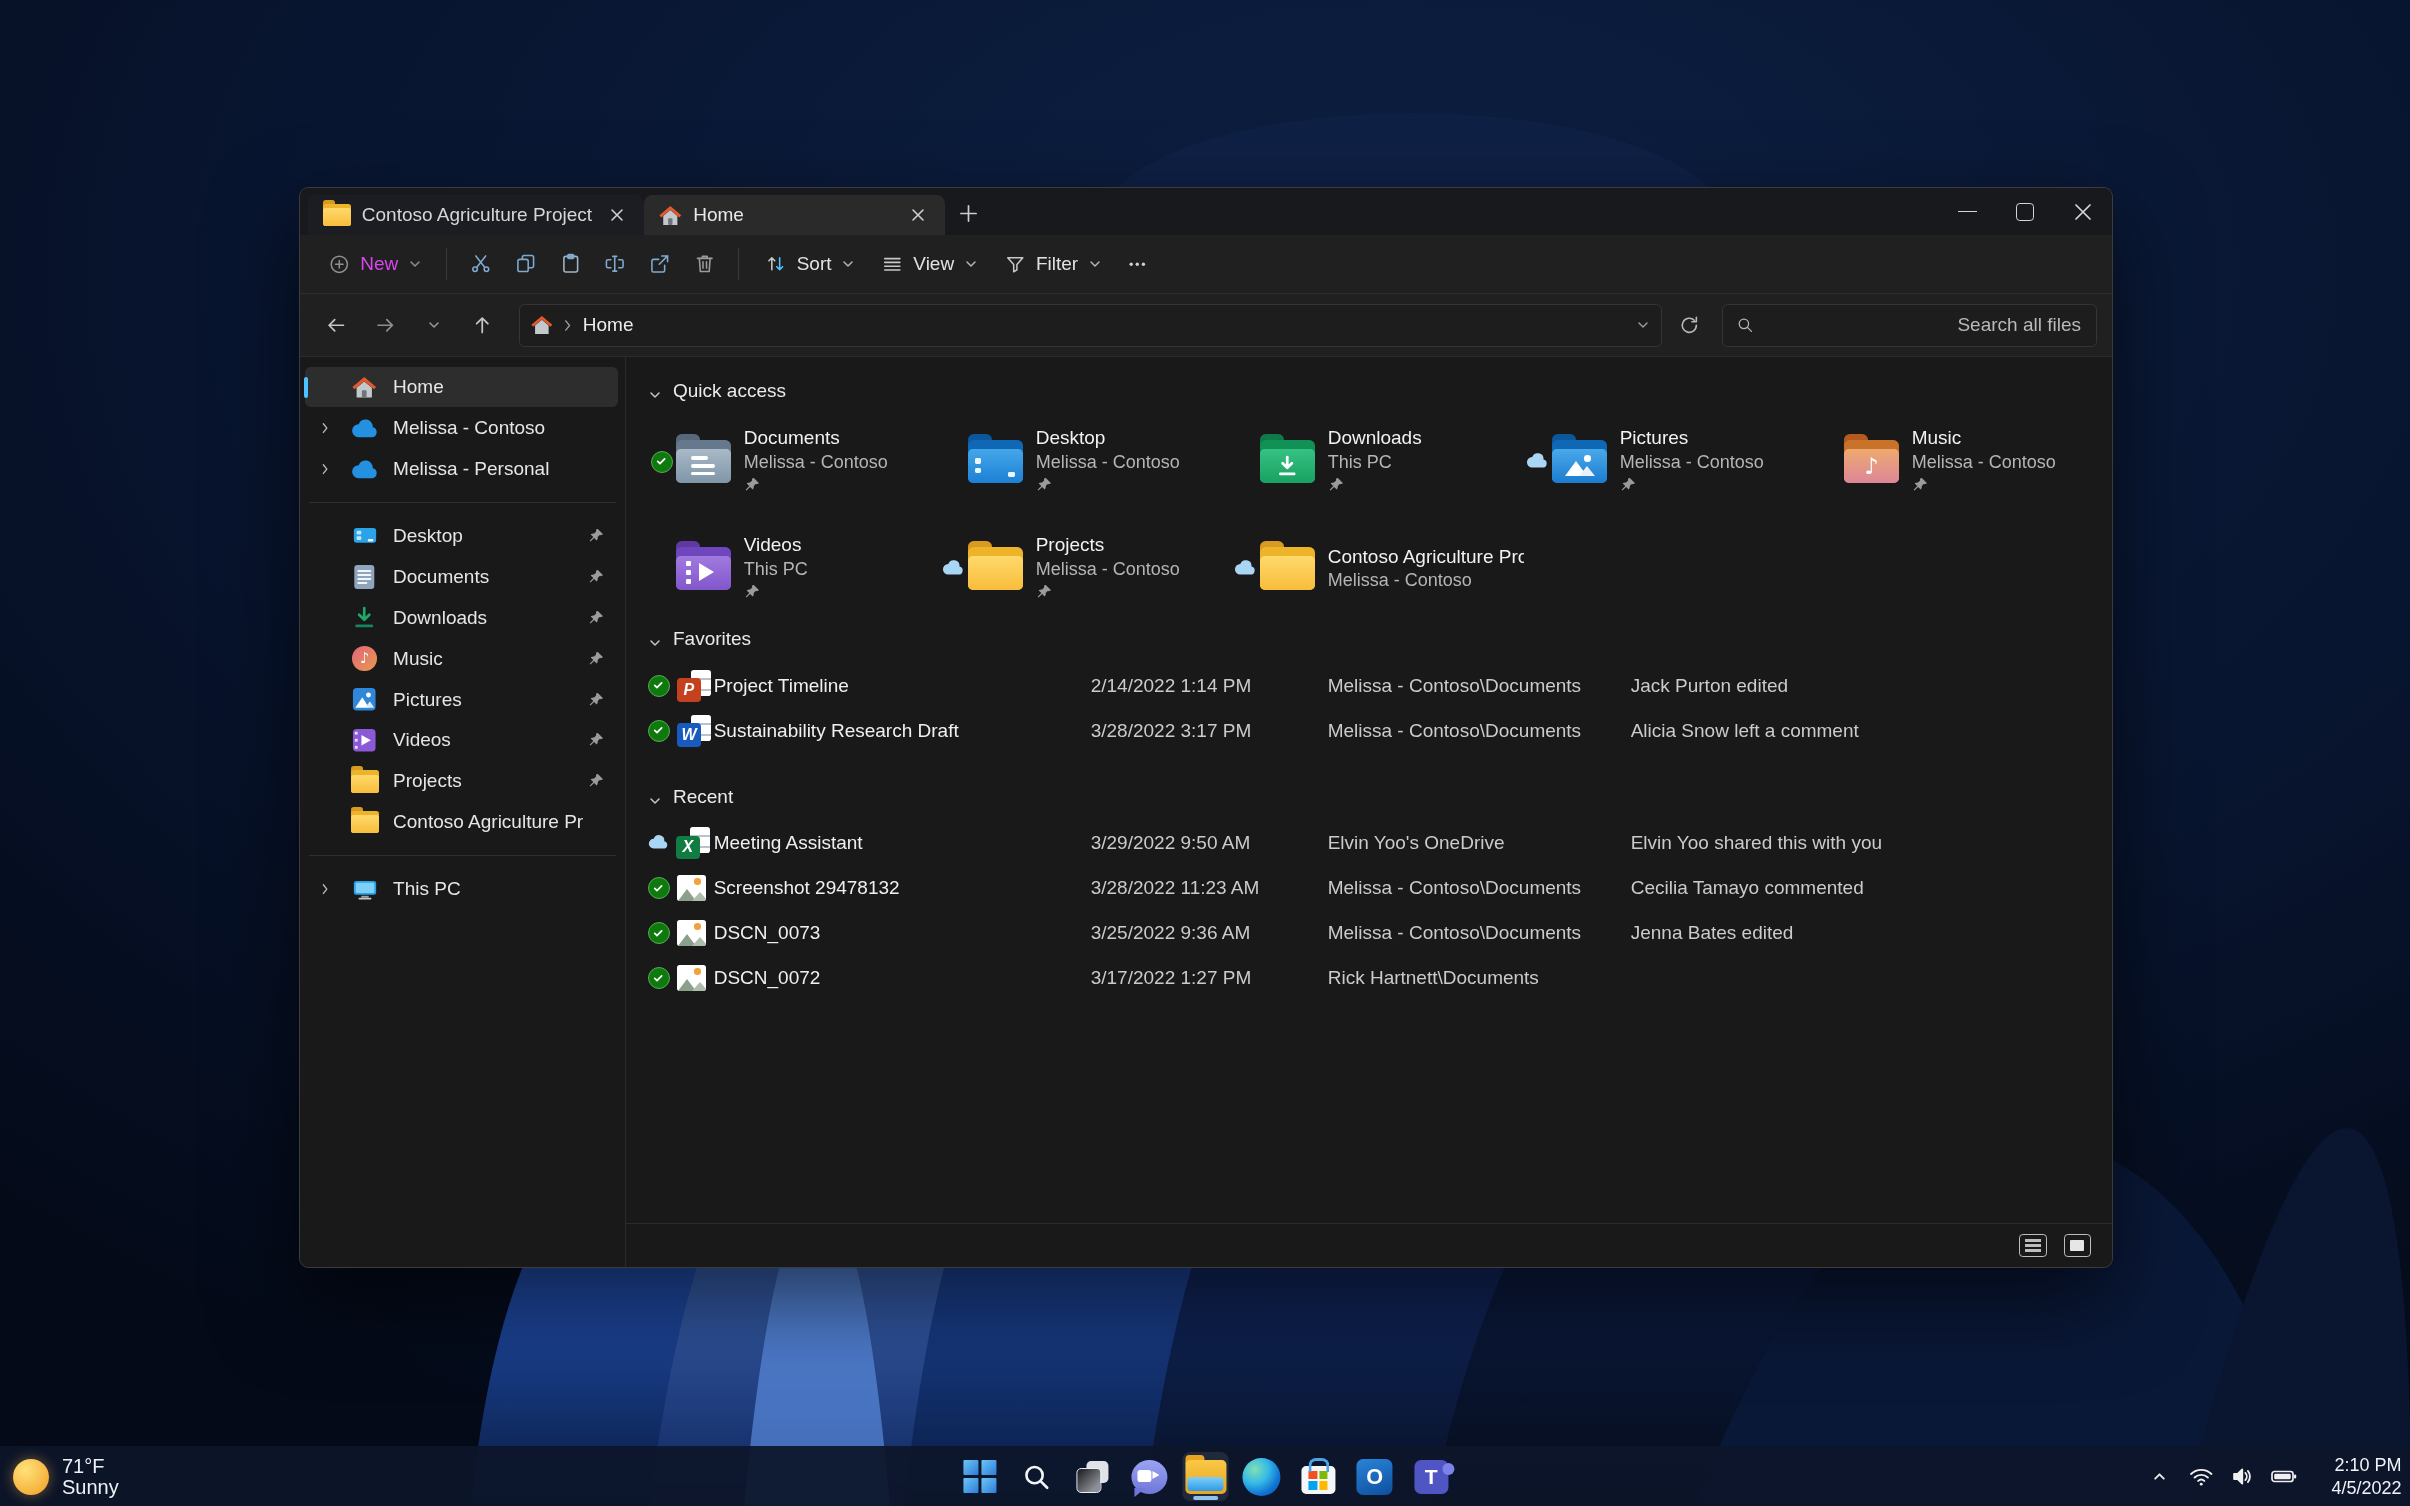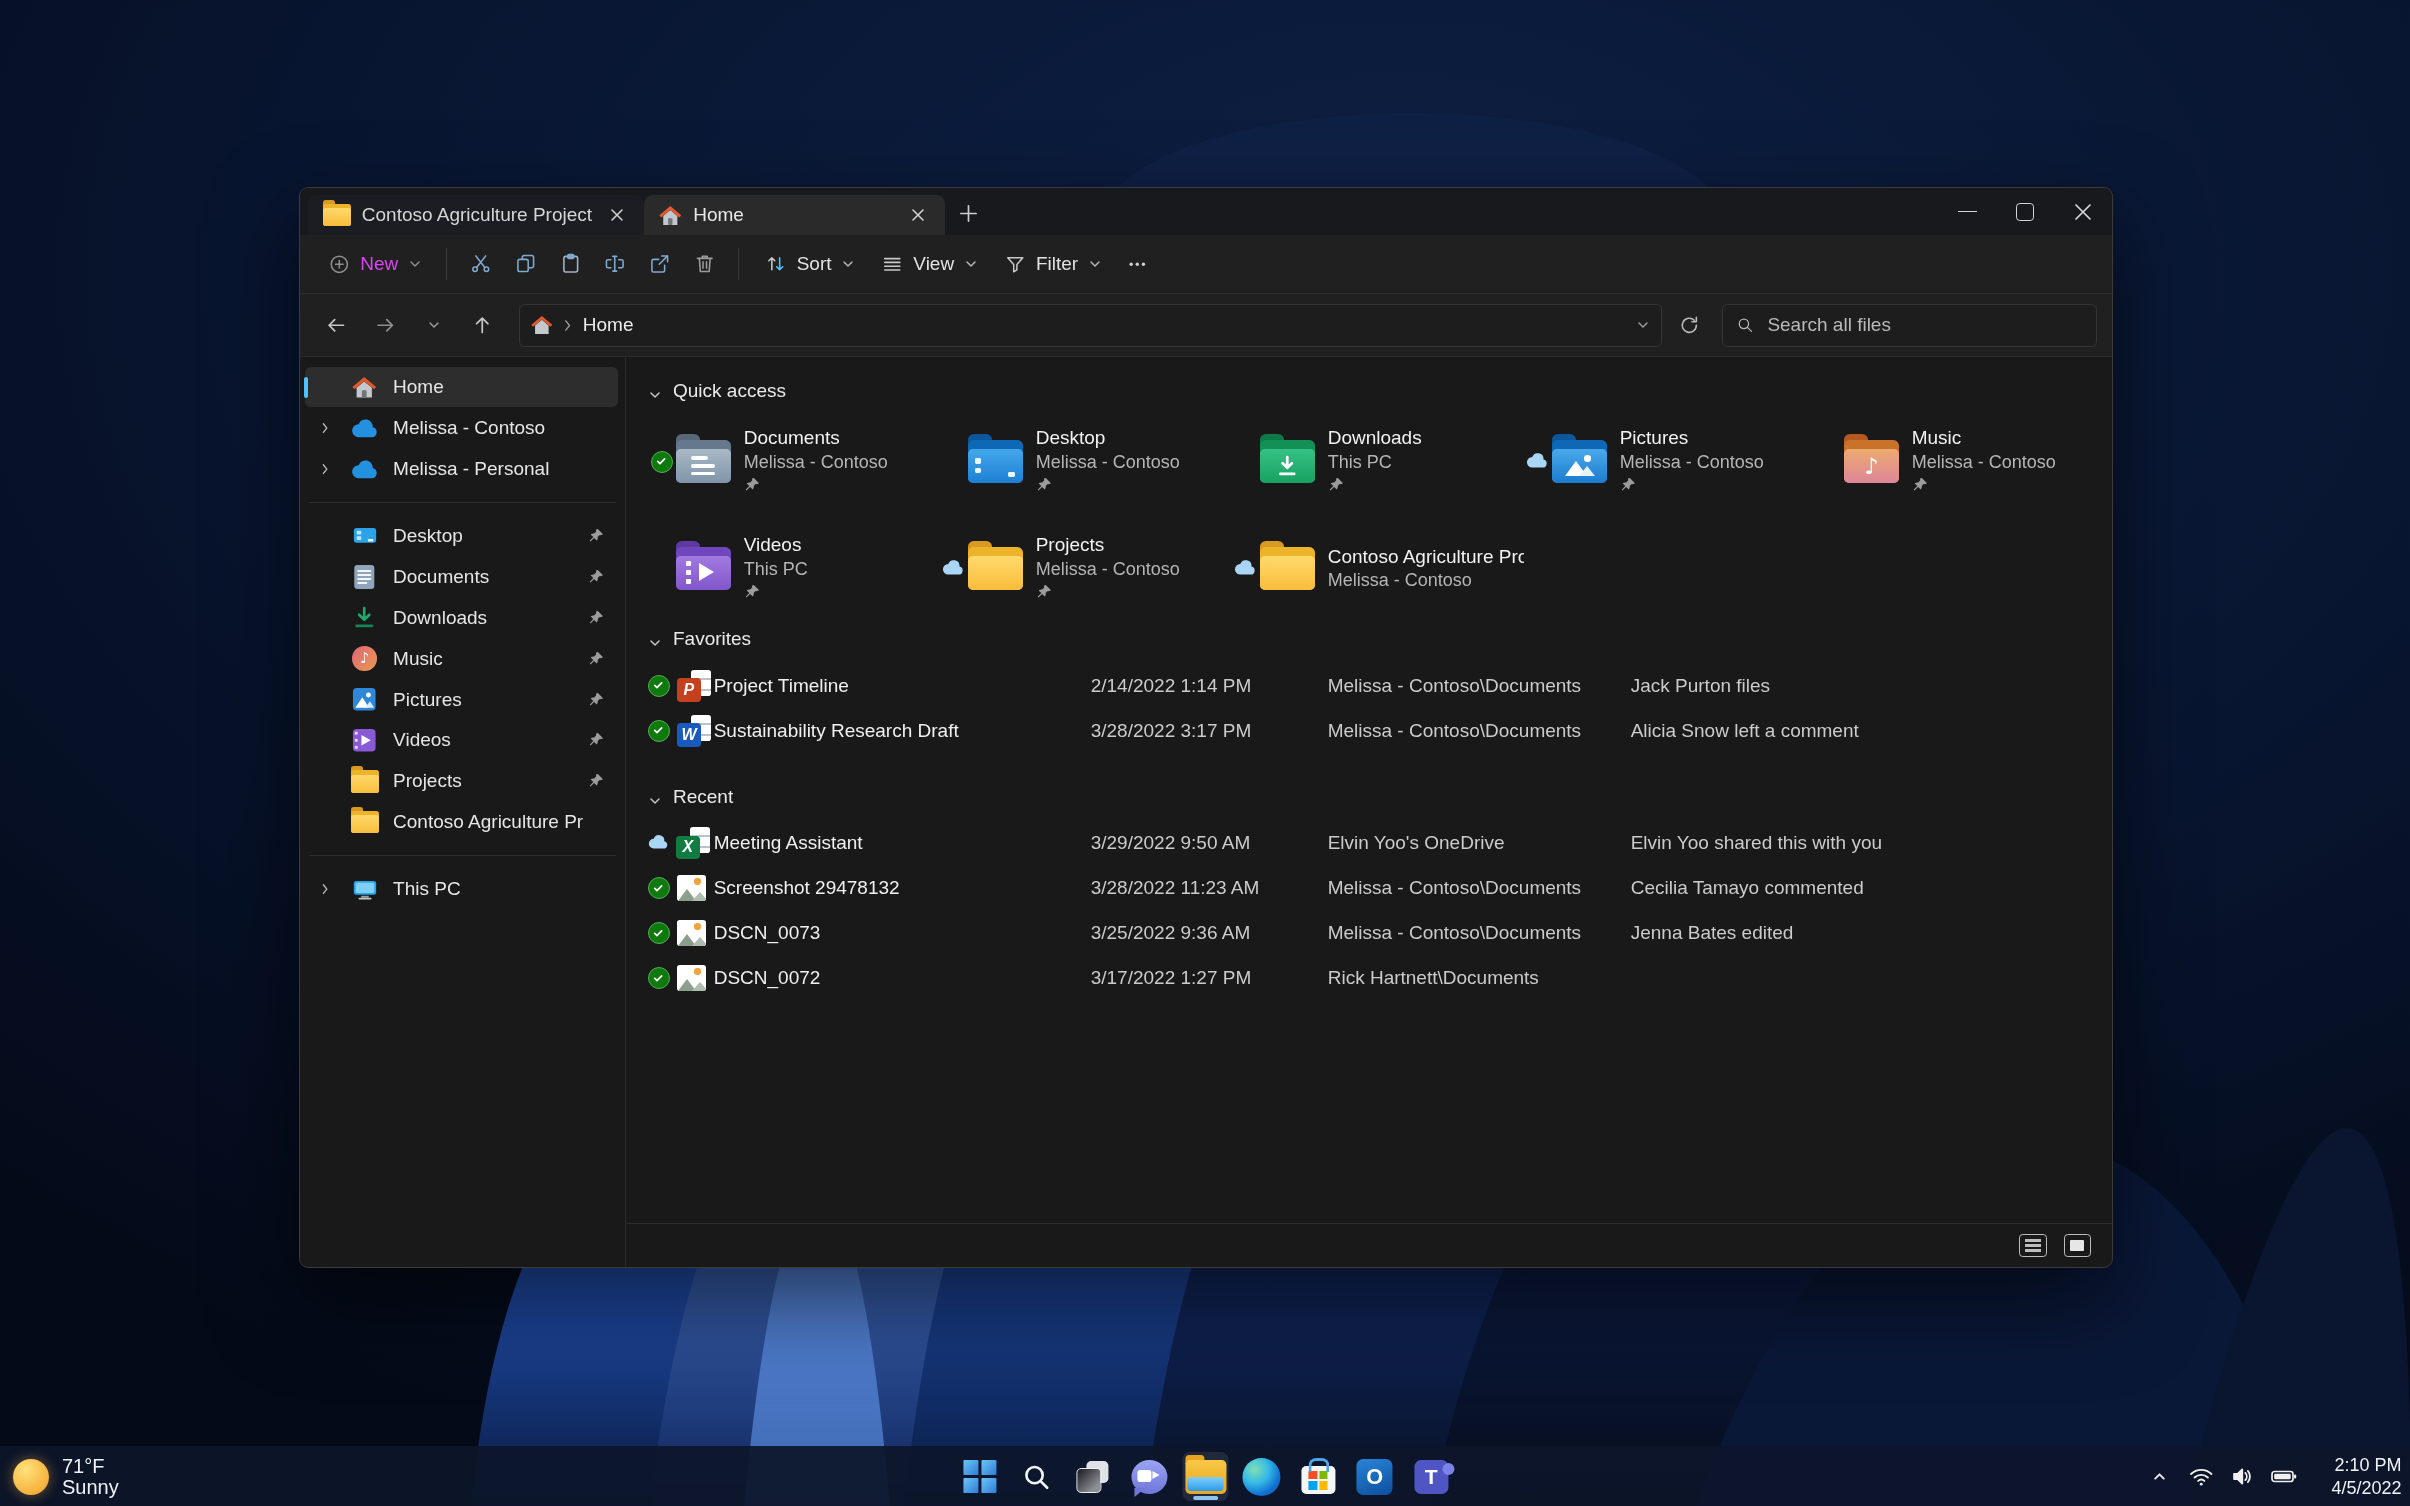--- a/index.html
+++ b/index.html
@@ -50,20 +50,21 @@
   }
   .crumbbox .spacer{flex:1;}
   .refresh-btn{width:43px;height:40px;display:flex;align-items:center;justify-content:center;}
   .searchbox{
     width:347px;height:41px;background:#1d1d1d;border:0.9px solid #353535;border-radius:5.6px;
     display:flex;align-items:center;padding:0 13px;gap:11.3px;margin-left:5.6px;
   }
   .searchbox input{
     background:transparent;border:none;outline:none;color:#86efac;font-size:19px;width:100%;
     font-family:"Liberation Sans",sans-serif;
+    text-align:right;
   }
   .searchbox input::placeholder{color:#b9b9b9;opacity:1;}
   
   .winbody{flex:1;display:flex;min-height:0;background:#191919;}
   .sidebar{width:325px;border-right:0.9px solid #2a2a2a;padding-top:9.4px;flex:0 0 auto;}
   .side-item{
     height:40px;margin:0.9px 7.5px 0.9px 4.7px;border-radius:5.6px;display:flex;align-items:center;
     font-size:19px;color:#e6e6e6;position:relative;padding-right:9.4px;
   }
   .side-item.selected{background:#2d2d2d;}
@@ -819,21 +820,21 @@
                   </svg>
                 </span>
               <span class="fileicon ppt">
                   <i class="page"></i>
                   <i class="sq">P</i>
                 </span>
             </span>
             <span class="row-name">Project Timeline</span>
             <span class="row-date">2/14/2022 1:14 PM</span>
             <span class="row-loc">Melissa - Contoso\Documents</span>
-            <span class="row-act">Jack Purton files</span>
+            <span class="row-act">Jack Purton edited</span>
           </div>
           <div class="file-row">
             <span class="row-iconcell">
               <span class="badge ok">
                   <svg viewBox="0 0 12 12" width="10.4" height="10.4">
                     <path d="M2 6.2l2.6 2.6L10 3.4" stroke="#fff" stroke-width="2" fill="none" stroke-linecap="round" stroke-linejoin="round"></path>
                   </svg>
                 </span>
               <span class="fileicon word">
                   <i class="page"></i>

